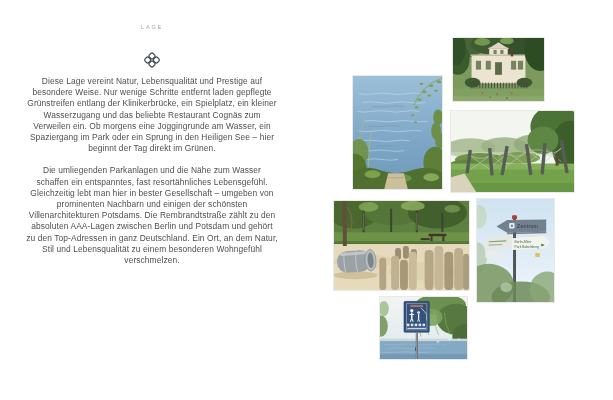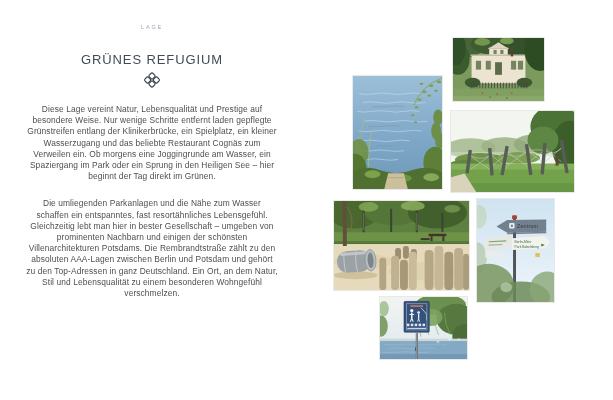--- a/index.html
+++ b/index.html
@@ -7,41 +7,40 @@
     position:relative;width:613px;height:400px;background:#ffffff;overflow:hidden;
     font-family:"Liberation Sans", sans-serif;
   }
   .text-col{position:absolute;left:26px;top:24px;width:252px;text-align:center;}
   .eyebrow{font-size:5.5px;letter-spacing:1.8px;color:#9aa7b2;margin:0 0 22px 0;}
   .heading{margin:0 0 4px 0;font-size:13px;line-height:16px;letter-spacing:0.9px;
            color:#414b55;font-weight:500;}
   .heading span{display:block;}
   .knot{margin:0 auto 6px auto;width:18px;height:16px;}
   .knot svg{display:block;}
-  p.body{font-size:8.4px;line-height:11.2px;letter-spacing:0.1px;color:#4e4e4e;margin:16px 0 11px 0;}
+  p.body{font-size:8.4px;line-height:11.2px;letter-spacing:0.1px;color:#4e4e4e;margin:8px 0 11px 0;}
   .gallery{position:absolute;left:0;top:0;width:613px;height:400px;}
   .photo{position:absolute;box-sizing:border-box;border:1px solid #e9e9e9;background:#fff;}
   .photo svg{display:block;width:100%;height:100%;}
   .photo text{font-family:"Liberation Sans", sans-serif;}
   .ph-water{left:352px;top:75px;width:91px;height:115px;}
   .ph-villa{left:452px;top:37px;width:93px;height:65px;}
   .ph-hammock{left:450px;top:110px;width:125px;height:83px;}
   .ph-playground{left:333px;top:200px;width:137px;height:91px;}
   .ph-signpost{left:476px;top:198px;width:79px;height:105px;}
   .ph-lakesign{left:379px;top:296px;width:89px;height:64px;}
 </style>
 </head>
 <body>
 
 <div class="page">
 
   <div class="text-col">
     <div class="eyebrow">LAGE</div>
     <h1 class="heading">
-      <span>GRÜNES REFUGIUM</span>
     </h1>
     <div class="knot">
       <svg viewBox="0 0 22 20" width="18" height="16">
         <g fill="none" stroke="#3f4a54" stroke-width="1.5">
           <rect x="7.8" y="1.8" width="6.4" height="6.4" rx="2" transform="rotate(45 11 5)"></rect>
           <rect x="2.3" y="6.8" width="6.4" height="6.4" rx="2" transform="rotate(45 5.5 10)"></rect>
           <rect x="13.3" y="6.8" width="6.4" height="6.4" rx="2" transform="rotate(45 16.5 10)"></rect>
           <rect x="7.8" y="11.8" width="6.4" height="6.4" rx="2" transform="rotate(45 11 15)"></rect>
         </g>
       </svg>

